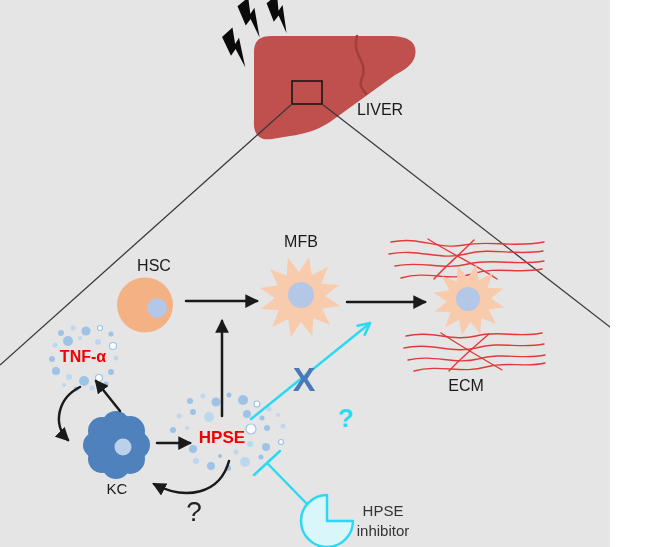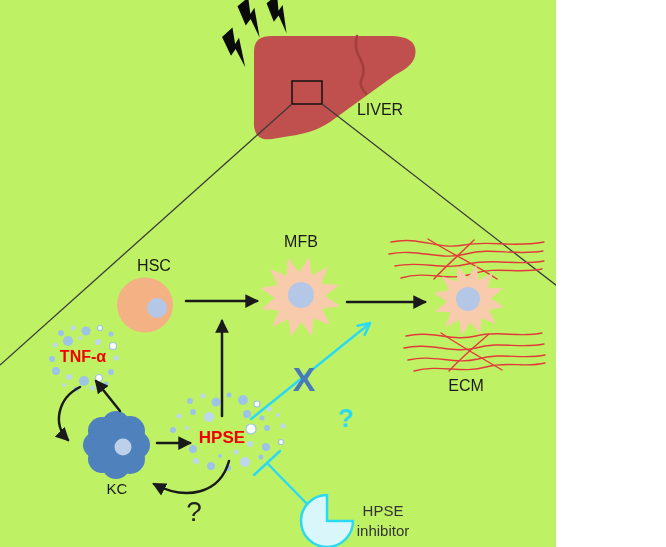--- a/index.html
+++ b/index.html
@@ -1,16 +1,16 @@
 <!DOCTYPE html>
 <html><head>
 <meta charset="utf-8">
 <style>
   html,body{margin:0;padding:0;background:#ffffff;}
-  .stage{position:relative;width:556px;height:547px;background:#bef264;overflow:hidden;font-family:"Liberation Sans",sans-serif;}
+  .stage{position:relative;width:610px;height:547px;background:#e5e5e5;overflow:hidden;font-family:"Liberation Sans",sans-serif;}
   svg{display:block;}
   text{font-family:"Liberation Sans",sans-serif;fill:#1a1a1a;}
   .lbl{font-size:16px;}
   .lbl-sm{font-size:15px;}
   .lbl-red{font-size:16px;font-weight:bold;fill:#F00000;}
   .x-mark{font-size:34px;font-weight:bold;fill:#4A79B8;}
   .q-cyan{font-size:26px;font-weight:bold;fill:#2BD9F2;}
   .q-black{font-size:28px;fill:#222222;}
   .inhib-lbl{font-size:15px;fill:#333333;}
   .fiber{fill:none;stroke:#E23A3A;stroke-width:1.4;stroke-linecap:round;}

